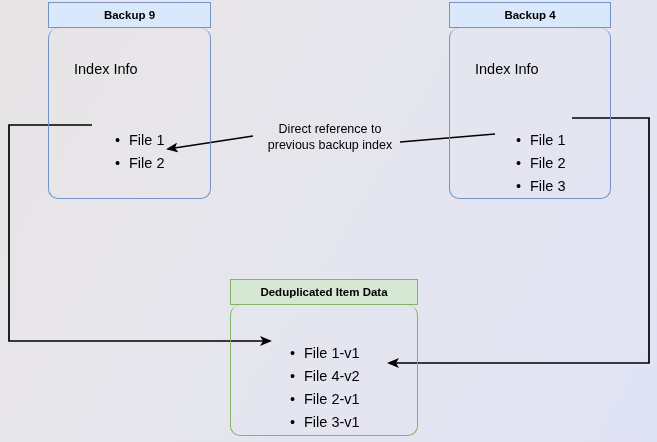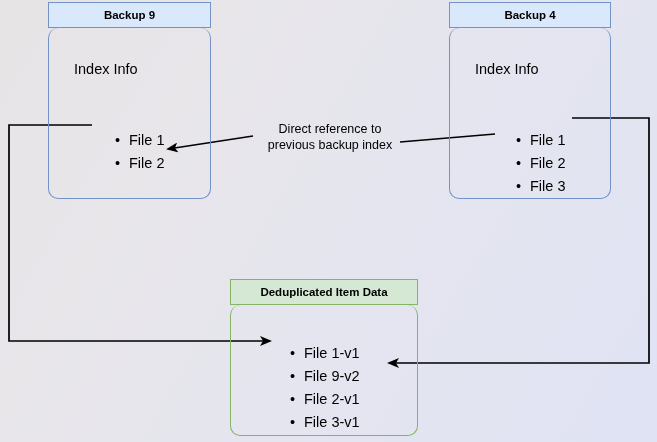--- a/index.html
+++ b/index.html
@@ -145,21 +145,21 @@
         <li>File 3</li>
       </ul>
     </div>
   </div>
 
   <div class="node green" style="left:230px; top:279px; width:188px; height:185px;">
     <div class="node-header">Deduplicated Item Data</div>
     <div class="node-body" style="height:131px;">
       <ul class="file-list" style="left:45px; top:23px;">
         <li>File 1-v1</li>
-        <li>File 9-v2</li>
+        <li>File 4-v2</li>
         <li>File 2-v1</li>
         <li>File 3-v1</li>
       </ul>
     </div>
   </div>
 
   <div class="edge-label" style="left:255px; top:121px; width:150px;">Direct reference to
 previous backup index</div>
 
 </div>

